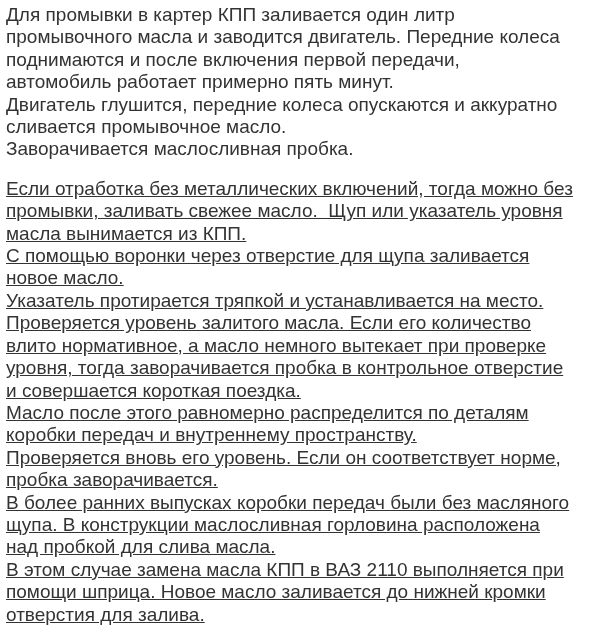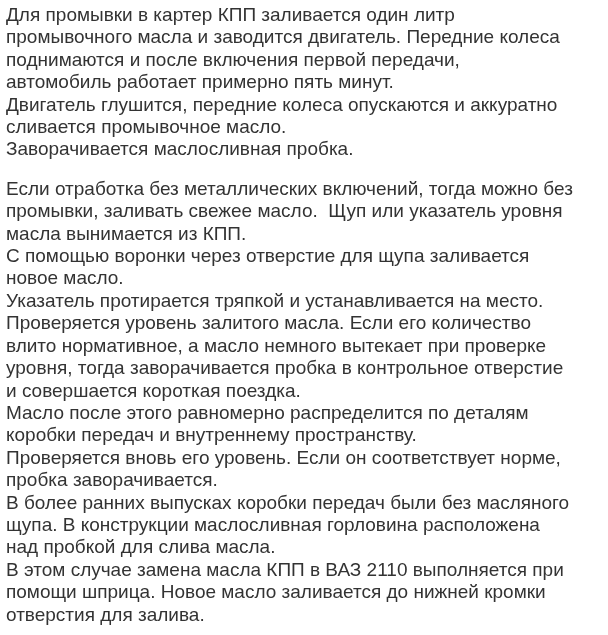--- a/index.html
+++ b/index.html
@@ -20,20 +20,21 @@
     font-size: 19px;
     line-height: 22.4px;
     color: #333333;
   }
   .article p {
     margin: 0 0 17px 0;
     white-space: pre-wrap;
   }
   .article p:last-child {
     margin-bottom: 0;
+    text-decoration: underline;
   }
 </style>
 </head>
 <body>
 
 <div class="article">
   <p>Для промывки в картер КПП заливается один литр
 промывочного масла и заводится двигатель. Передние колеса
 поднимаются и после включения первой передачи,
 автомобиль работает примерно пять минут.

